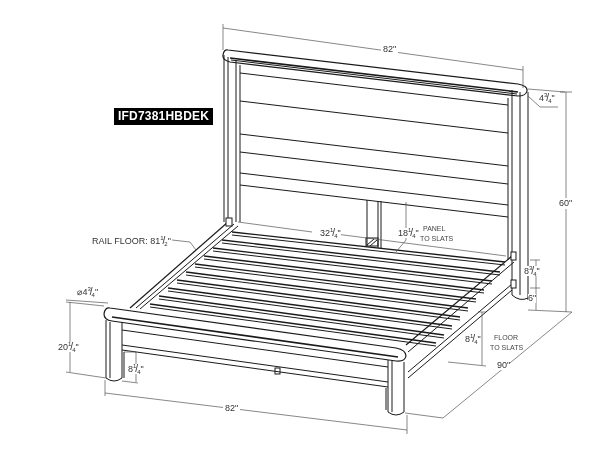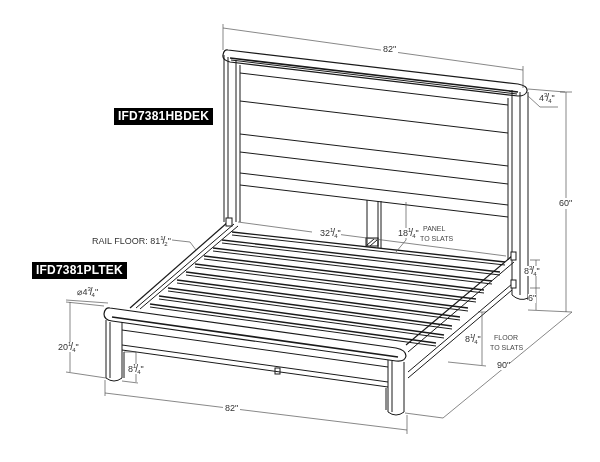--- a/index.html
+++ b/index.html
@@ -160,21 +160,20 @@
       <line x1="406" y1="202" x2="406" y2="240"></line>
       <line x1="406" y1="240" x2="396" y2="252"></line>
 
       <line x1="478" y1="312" x2="486" y2="312"></line>
       <line x1="482" y1="312" x2="482" y2="365"></line>
       <line x1="448" y1="362" x2="486" y2="366"></line>
     </g>
   </svg>
 
   <div class="tag" style="left:114px; top:108px;">IFD7381HBDEK</div>
-  <div class="tag" style="left:32px; top:262px;">IFD7381PLTEK</div>
 
   <div class="lbl big" style="left:381px; top:45px; background:#fff; padding:0 2px;">82"</div>
 
   <div class="lbl big" style="left:539px; top:93px;">
     <span>4</span><span class="frac"><span class="n">3</span><span class="s">/</span><span class="d">4</span></span><span>"</span>
   </div>
 
   <div class="lbl big" style="left:559px; top:198px; background:#fff; padding:1px 0;">60"</div>
 
   <div class="lbl big" style="left:92px; top:236px;">

